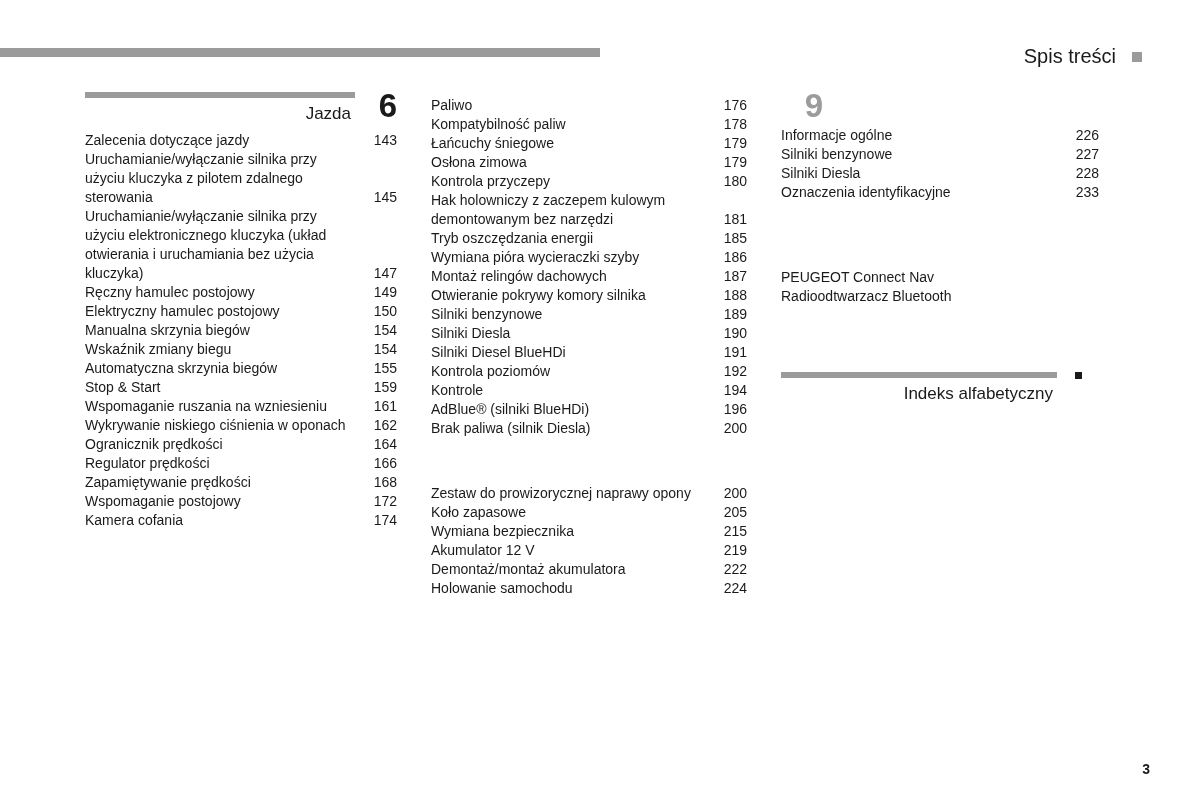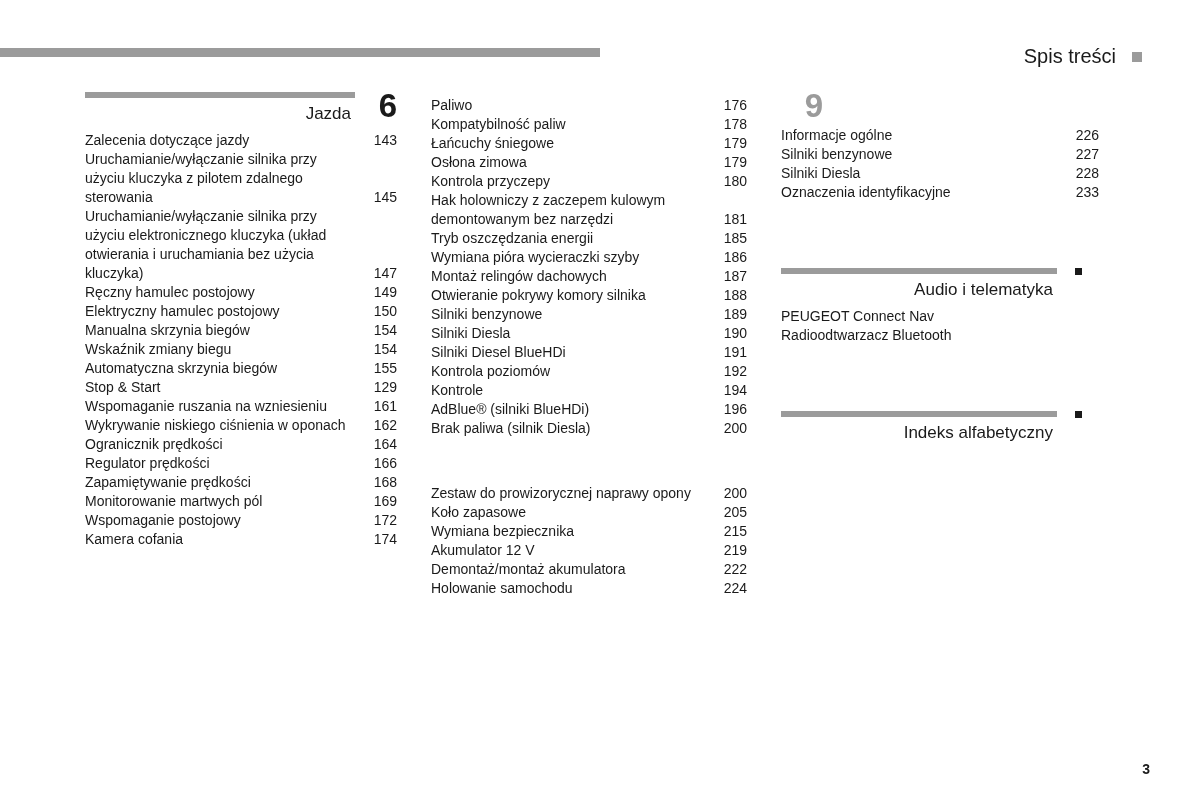--- a/index.html
+++ b/index.html
@@ -100,21 +100,21 @@
           <div class="row">
             <span class="lbl">Wskaźnik zmiany biegu</span>
             <span class="pg">154</span>
           </div>
           <div class="row">
             <span class="lbl">Automatyczna skrzynia biegów</span>
             <span class="pg">155</span>
           </div>
           <div class="row">
             <span class="lbl">Stop &amp; Start</span>
-            <span class="pg">129</span>
+            <span class="pg">159</span>
           </div>
           <div class="row">
             <span class="lbl">Wspomaganie ruszania na wzniesieniu</span>
             <span class="pg">161</span>
           </div>
           <div class="row">
             <span class="lbl">Wykrywanie niskiego ciśnienia w oponach</span>
             <span class="pg">162</span>
           </div>
           <div class="row">
@@ -123,24 +123,20 @@
           </div>
           <div class="row">
             <span class="lbl">Regulator prędkości</span>
             <span class="pg">166</span>
           </div>
           <div class="row">
             <span class="lbl">Zapamiętywanie prędkości</span>
             <span class="pg">168</span>
           </div>
           <div class="row">
-            <span class="lbl">Monitorowanie martwych pól</span>
-            <span class="pg">169</span>
-          </div>
-          <div class="row">
             <span class="lbl">Wspomaganie postojowy</span>
             <span class="pg">172</span>
           </div>
           <div class="row">
             <span class="lbl">Kamera cofania</span>
             <span class="pg">174</span>
           </div>
         </div>
       </section>
     </div>
@@ -264,29 +260,20 @@
             <span class="lbl">Silniki Diesla</span>
             <span class="pg">228</span>
           </div>
           <div class="row">
             <span class="lbl">Oznaczenia identyfikacyjne</span>
             <span class="pg">233</span>
           </div>
         </div>
       </section>
       <section>
-        <div class="sec-head">
-          <div class="sec-left">
-            <div class="rule gray"></div>
-            <div class="sec-title">Audio i telematyka</div>
-          </div>
-          <div class="marker-zone">
-            <div class="marker-sq"></div>
-          </div>
-        </div>
         <div class="items">
           <div class="row">
             <span class="lbl">PEUGEOT Connect Nav</span>
           </div>
           <div class="row">
             <span class="lbl">Radioodtwarzacz Bluetooth</span>
           </div>
         </div>
       </section>
       <section>

